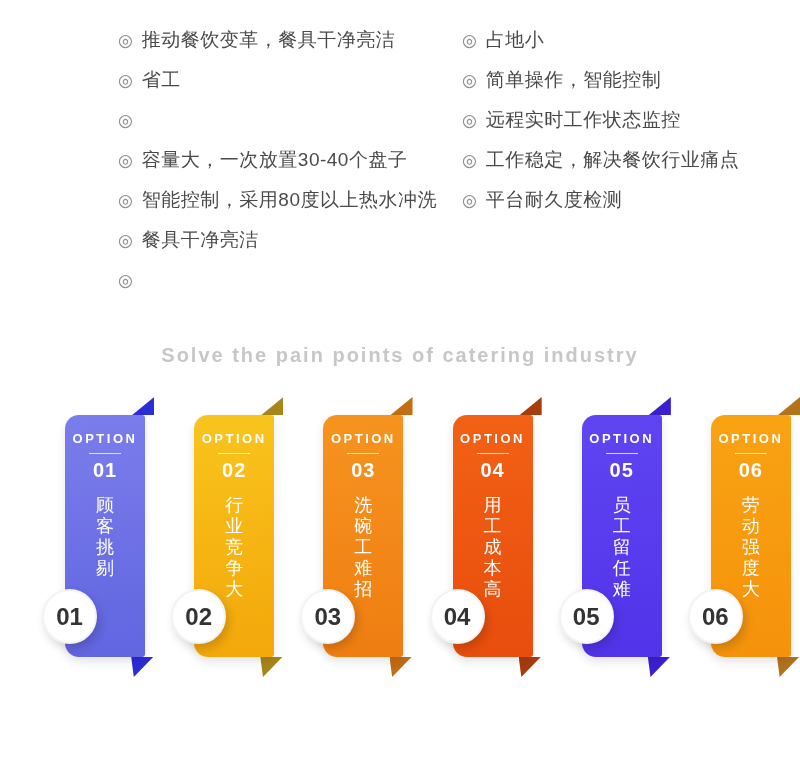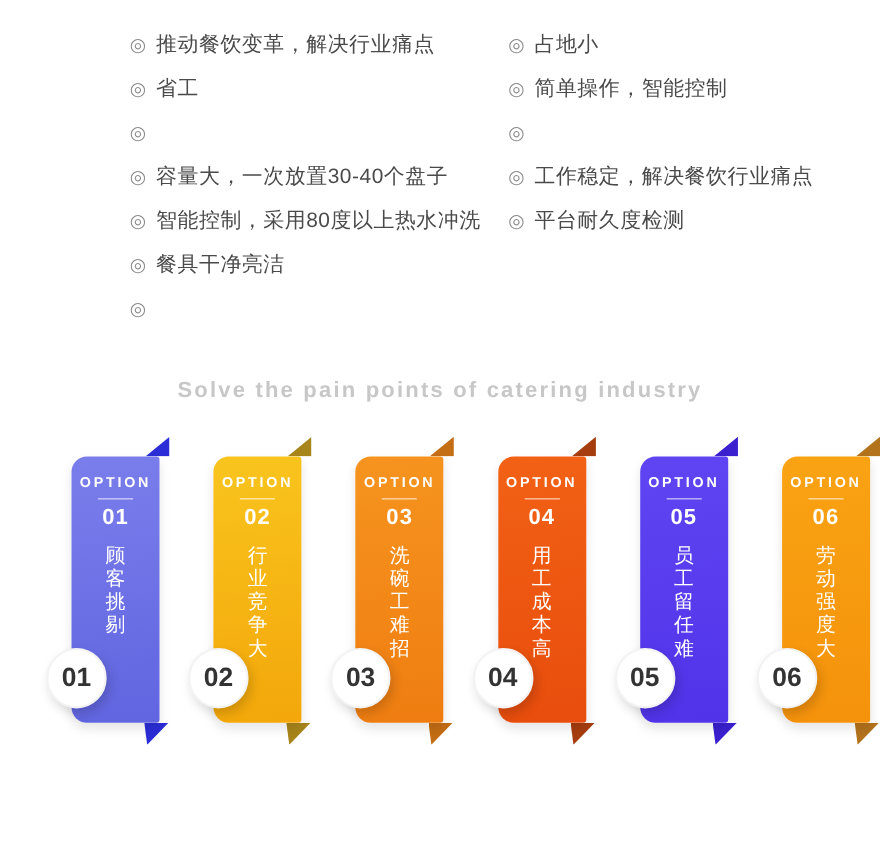--- a/index.html
+++ b/index.html
@@ -71,21 +71,21 @@
     font-size:24px; font-weight:700; color:#333333; z-index:2;
   }
 </style>
 </head>
 <body>
 
 <div class="features">
   <ul class="feature-col left">
     <li class="feature-item">
       <span class="bullet">◎</span>
-      <span class="feature-text">推动餐饮变革，解决行业痛点</span>
+      <span class="feature-text">推动餐饮变革，餐具干净亮洁</span>
     </li>
     <li class="feature-item">
       <span class="bullet">◎</span>
       <span class="feature-text">省工</span>
     </li>
     <li class="feature-item">
       <span class="bullet">◎</span>
     </li>
     <li class="feature-item">
       <span class="bullet">◎</span>
@@ -107,20 +107,21 @@
     <li class="feature-item">
       <span class="bullet">◎</span>
       <span class="feature-text">占地小</span>
     </li>
     <li class="feature-item">
       <span class="bullet">◎</span>
       <span class="feature-text">简单操作，智能控制</span>
     </li>
     <li class="feature-item">
       <span class="bullet">◎</span>
+      <span class="feature-text">远程实时工作状态监控</span>
     </li>
     <li class="feature-item">
       <span class="bullet">◎</span>
       <span class="feature-text">工作稳定，解决餐饮行业痛点</span>
     </li>
     <li class="feature-item">
       <span class="bullet">◎</span>
       <span class="feature-text">平台耐久度检测</span>
     </li>
   </ul>

